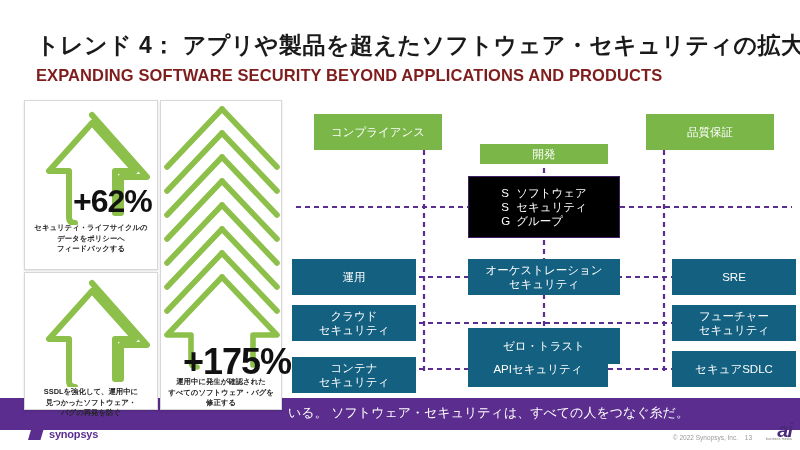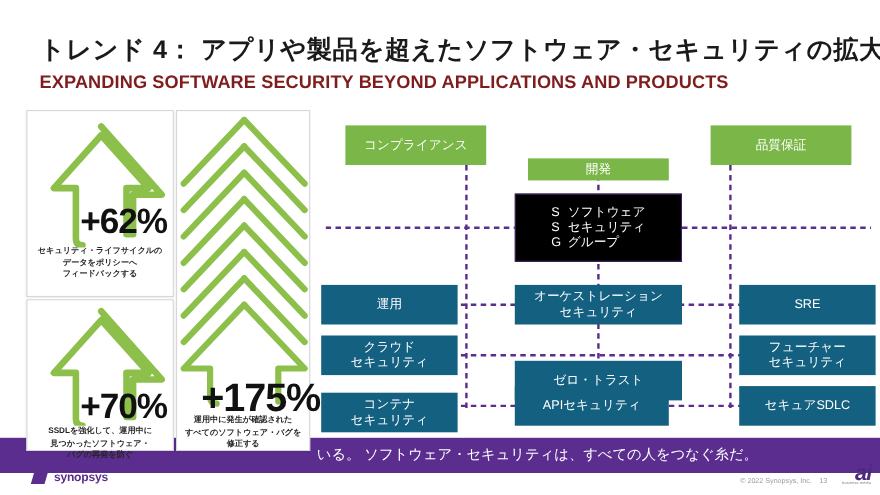--- a/index.html
+++ b/index.html
@@ -115,21 +115,20 @@
     <div class="pct" style="left:48px; top:82px; font-size:32px;">+62%</div>
     <div class="caption" style="top:122px; white-space:pre-line;">セキュリティ・ライフサイクルの
 データをポリシーへ
 フィードバックする</div>
   </div>
 
   <div class="card" id="card70">
     <svg width="134" height="112" viewBox="0 0 134 112" style="position:absolute;left:0;top:2px">
       <path d="M67 8 L122 70 L96 70 L96 104 L90 104 L90 64 L110 64 L67 16 L24 64 L44 64 L44 106 Q44 112 50 112" fill="none" stroke="#8dc04a" stroke-width="6" stroke-linejoin="round" stroke-linecap="round"></path>
     </svg>
-    <div class="pct" style="left:48px; top:78px; font-size:32px;">+70%</div>
     <div class="caption" style="top:114px; white-space:pre-line;">SSDLを強化して、運用中に
 見つかったソフトウェア・
 バグの再発を防ぐ</div>
   </div>
 
   <div class="card" id="card175">
     <svg width="122" height="270" viewBox="0 0 122 270" style="position:absolute;left:0;top:2px">
       <g fill="none" stroke="#8dc04a" stroke-width="5.6" stroke-linejoin="round" stroke-linecap="round">
         <path d="M61 6 L116 64"></path>
         <path d="M61 6 L6 64"></path>

